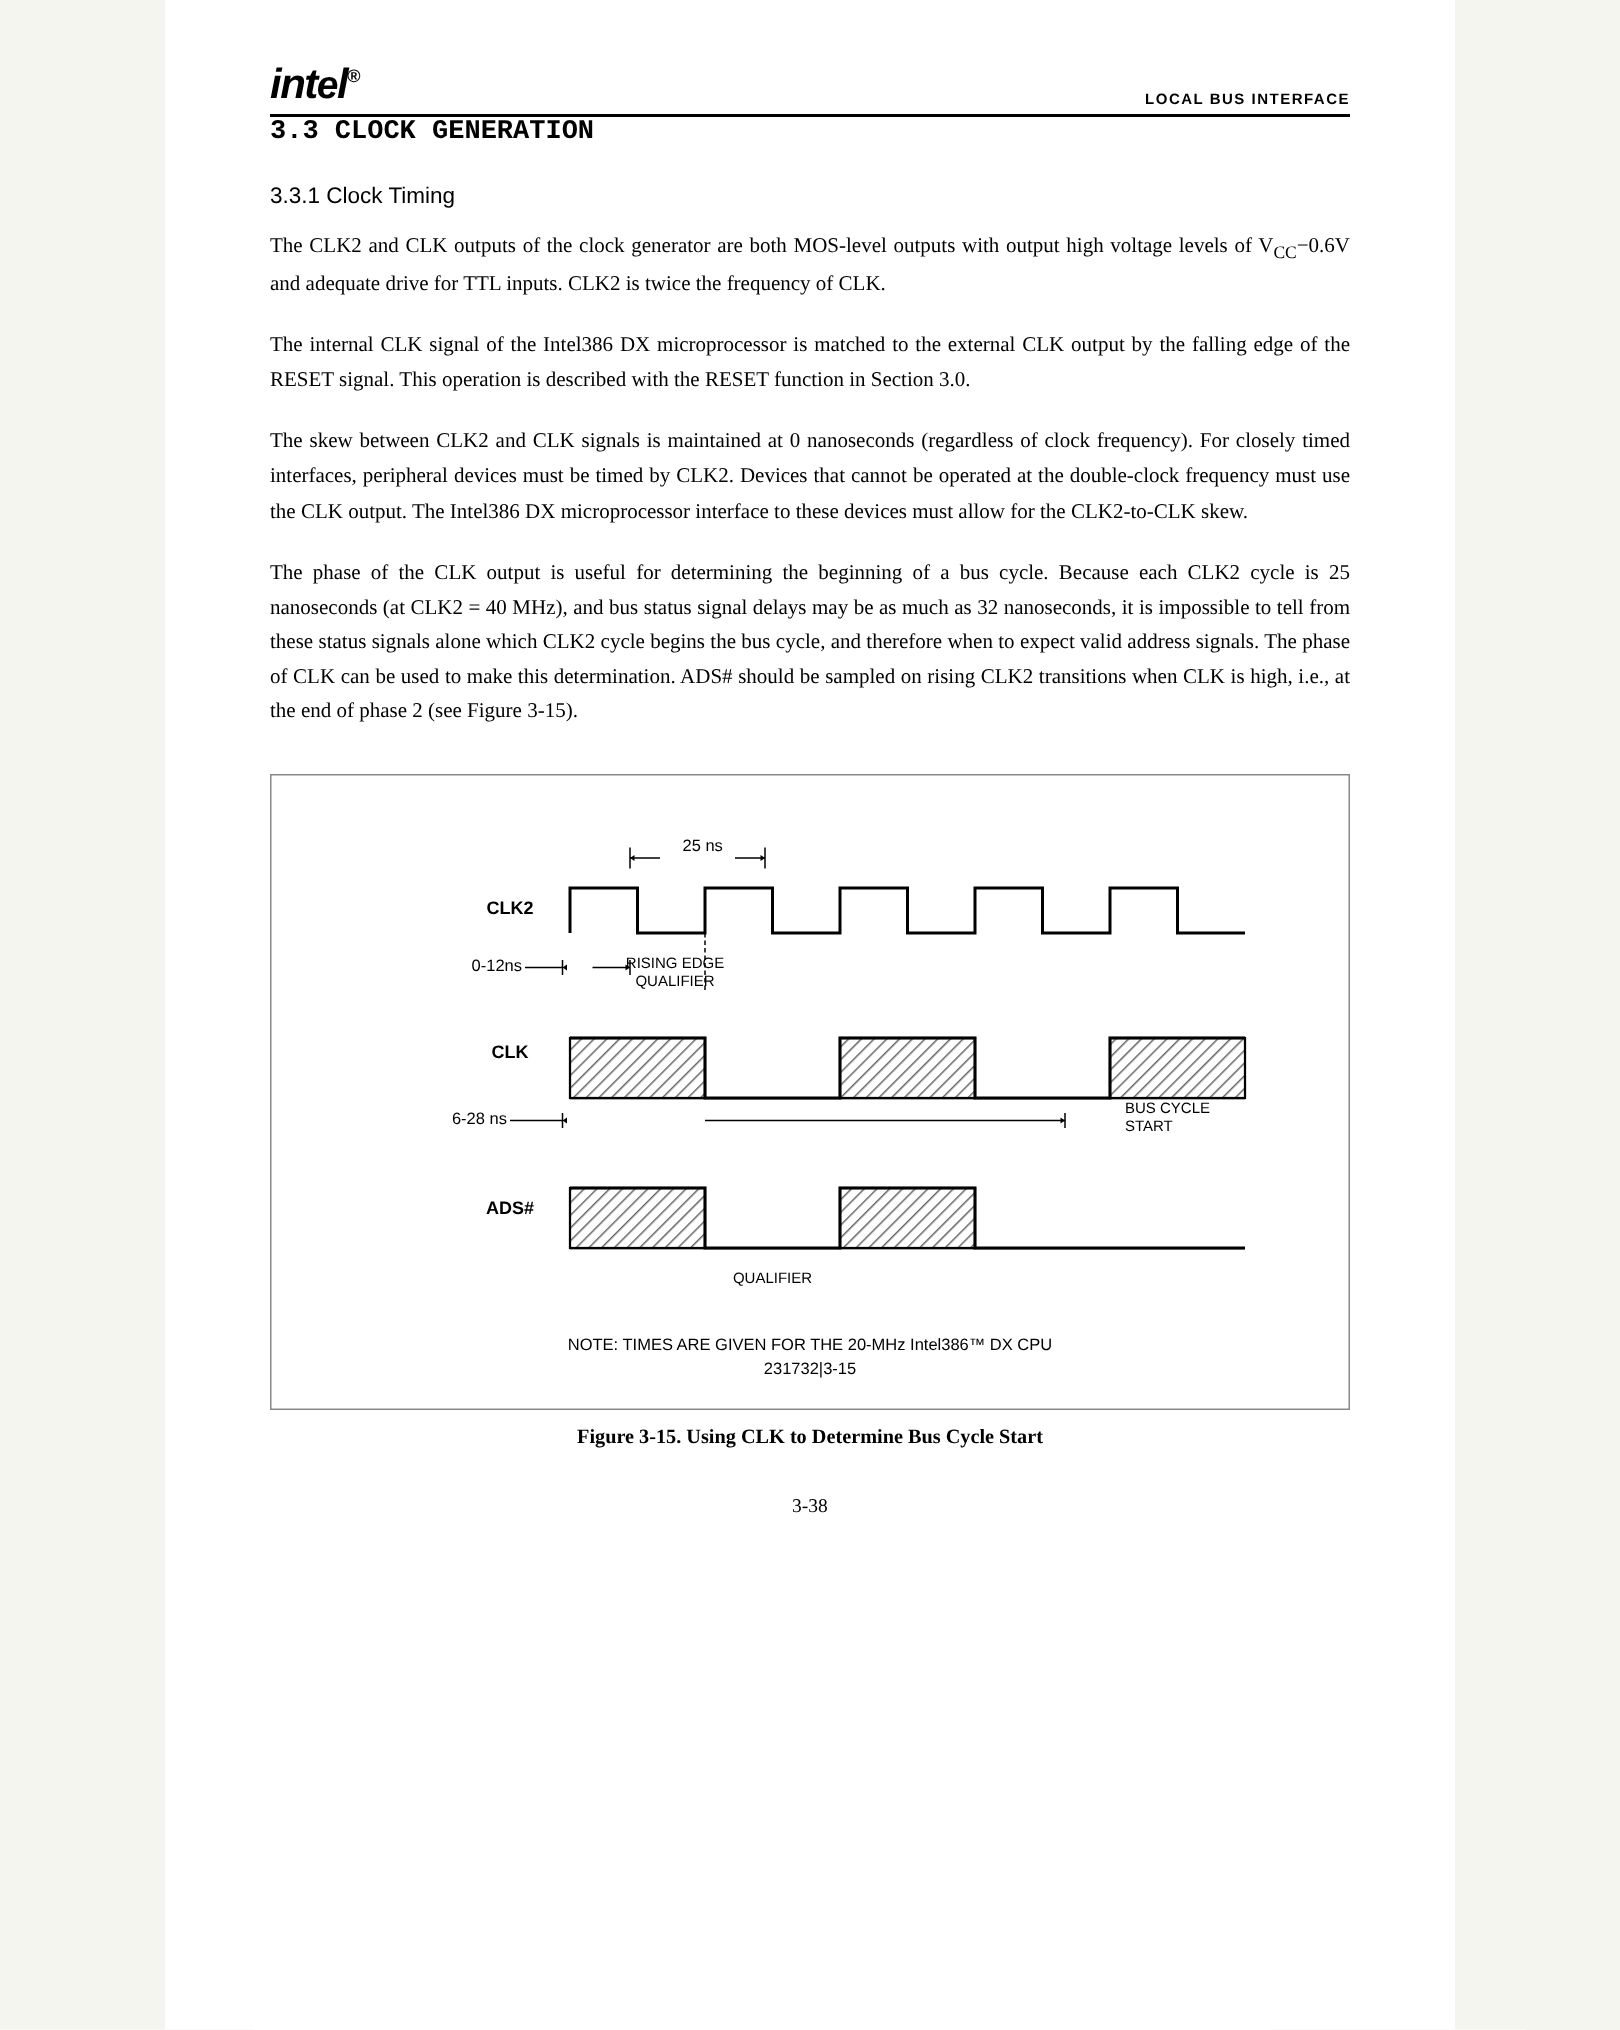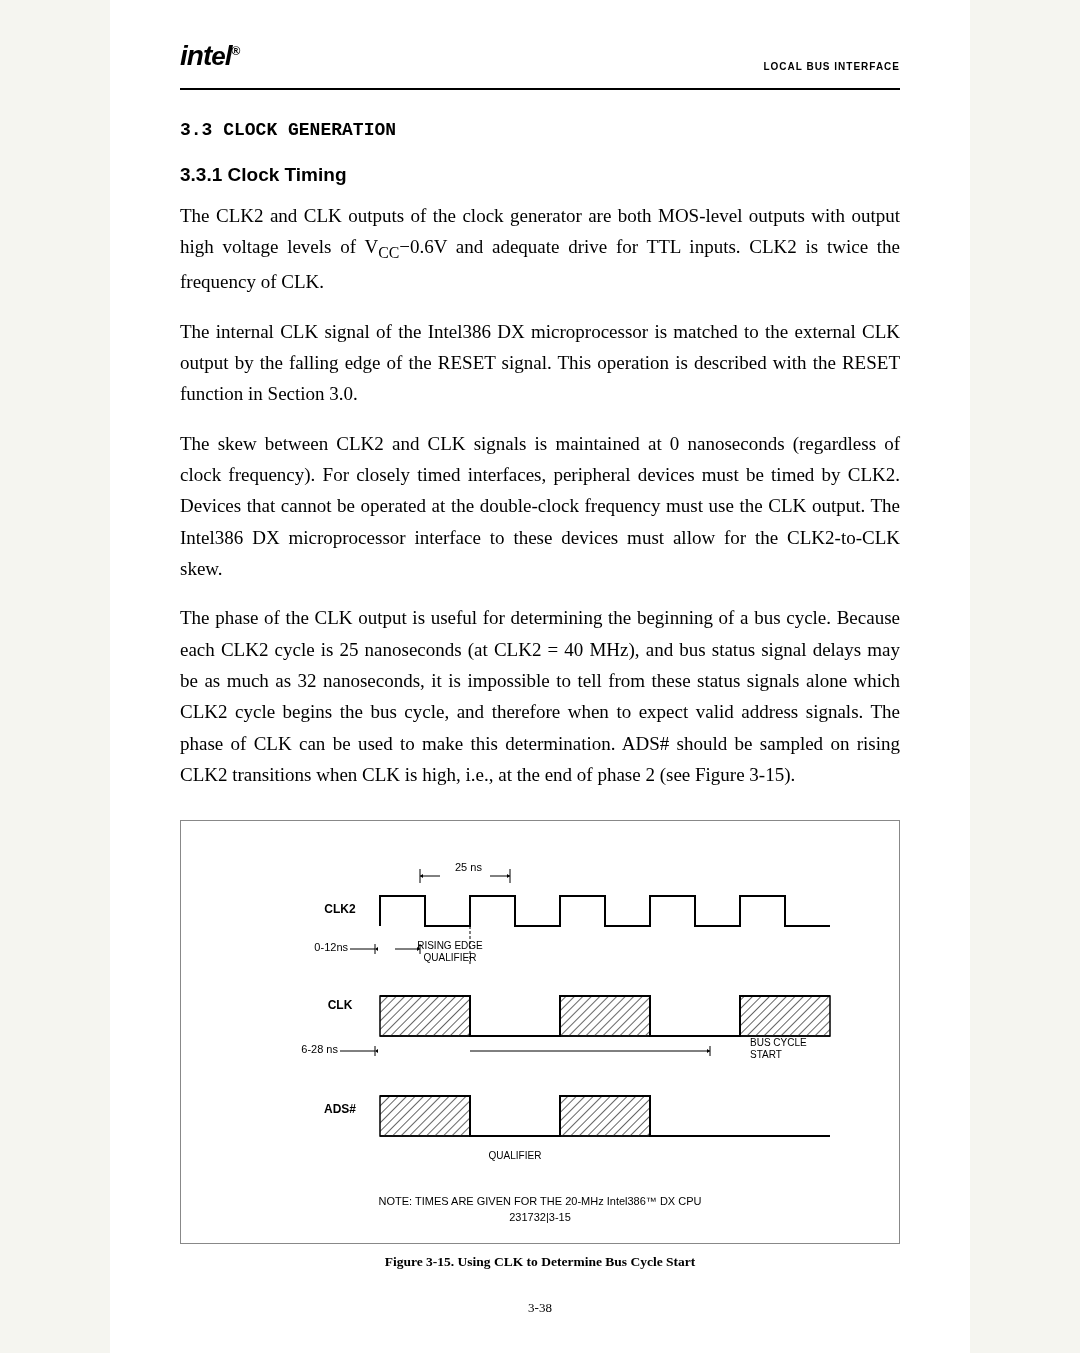--- a/index.html
+++ b/index.html
@@ -17,22 +17,21 @@
       min-height: 1353px;
       padding: 40px 70px 60px 70px;
       position: relative;
     }
     
     .page-header {
       display: flex;
       justify-content: space-between;
       align-items: flex-end;
       border-bottom: 2px solid #000;
-      padding-bottom: 16px;
-      margin-bottom: 30px;
+      padding-bottom: 4px;
     }
     .intel-logo {
       font-family: Arial, sans-serif;
       font-size: 28px;
       font-weight: bold;
       font-style: italic;
       letter-spacing: -1px;
     }
     .intel-logo sup {
       font-size: 12px;
@@ -46,27 +45,27 @@
     }
 
     
     .section-heading {
       font-size: 18px;
       font-weight: bold;
       margin-bottom: 24px;
       font-family: Liberation Mono, monospace;
     }
     .subsection-heading {
-      font-size: 19px;
-      font-weight: bold;
+      font-size: 15px;
+      font-weight: normal;
       margin-bottom: 14px;
       font-family: Arial, sans-serif;
     }
     .body-text {
-      font-size: 19px;
+      font-size: 14px;
       line-height: 1.65;
       text-align: justify;
       margin-bottom: 18px;
     }
 
     
     .figure-box {
       border: 1.5px solid #888;
       margin: 30px 0 10px 0;
       padding: 20px 30px 20px 30px;

